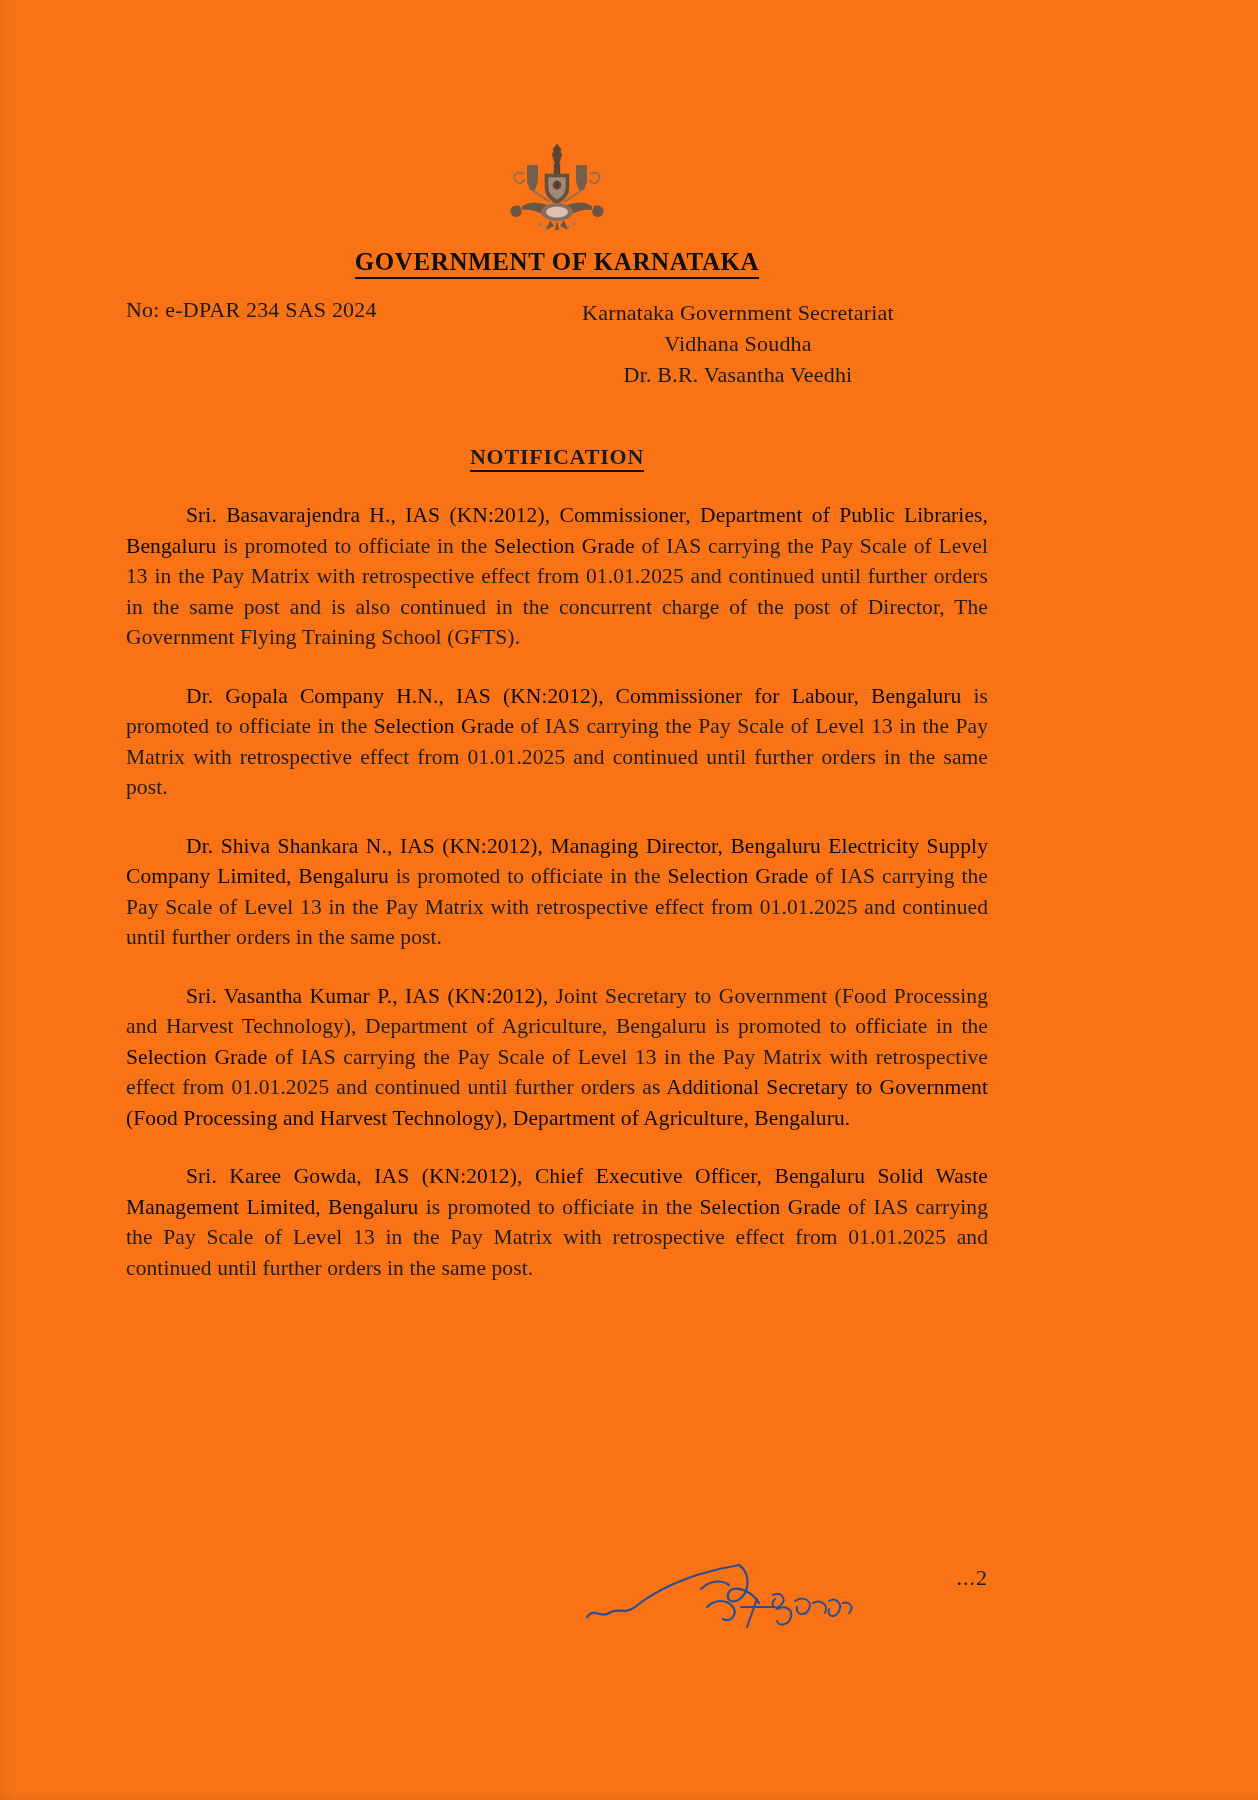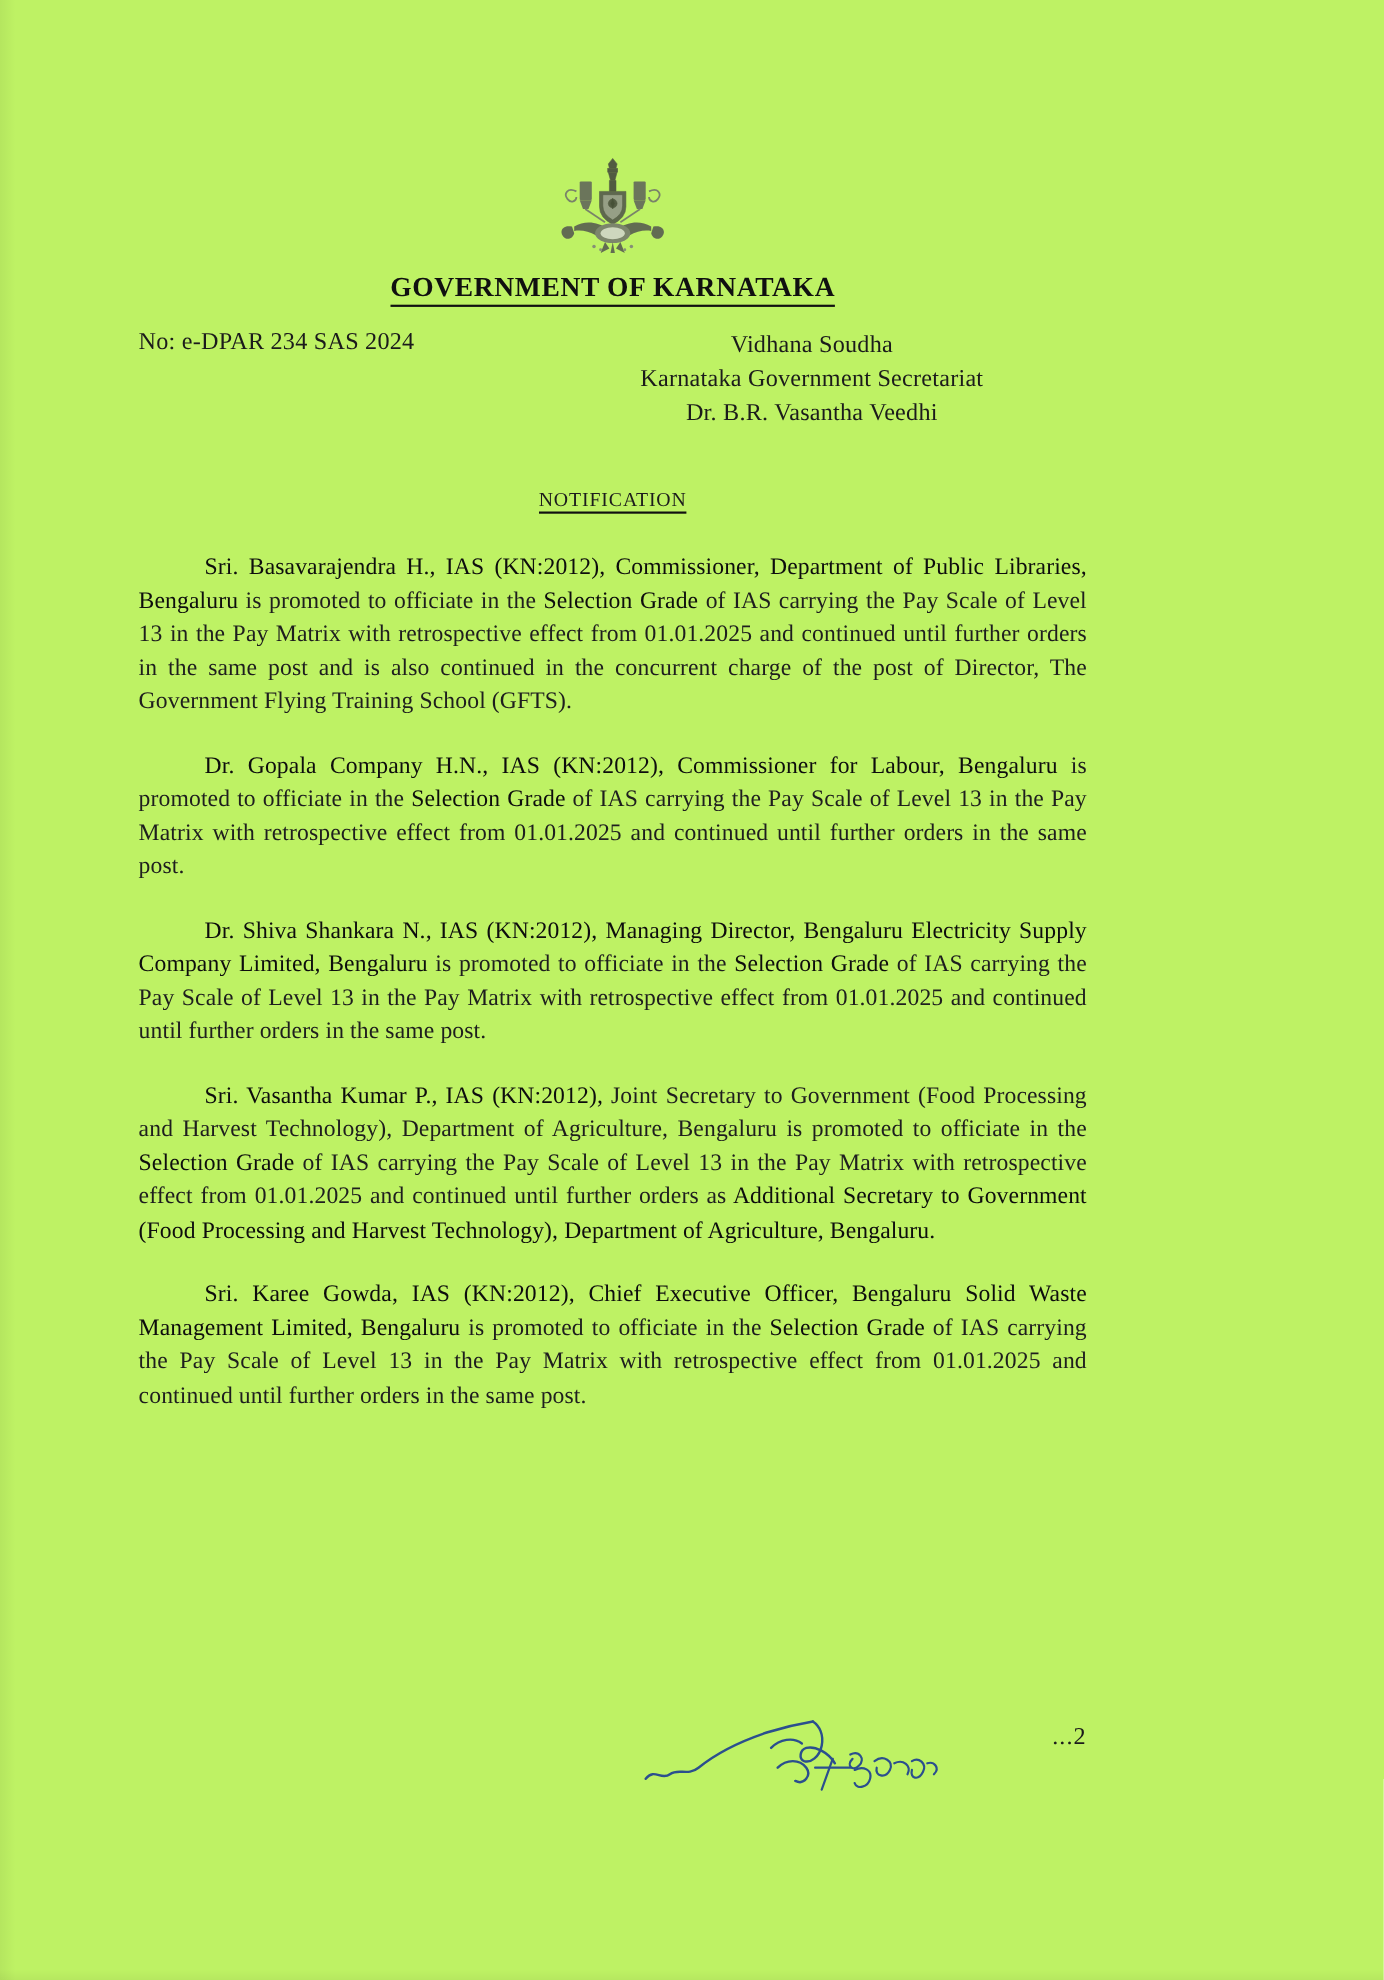--- a/index.html
+++ b/index.html
@@ -12,21 +12,21 @@
     height: 1800px;
     font-family: "Liberation Serif", "DejaVu Serif", serif;
     color: #1c1c1c;
     position: relative;
     overflow: hidden;
   }
 
   .page {
     position: absolute;
     inset: 0;
-    background: #bef264;
+    background: #f97316;
   }
 
   
   .scan-edge-left {
     position: absolute;
     left: 0; top: 0; bottom: 0;
     width: 14px;
     background: linear-gradient(to right, rgba(0,0,0,0.05), rgba(0,0,0,0));
     pointer-events: none;
   }
@@ -98,22 +98,22 @@
     letter-spacing: 0.2px;
   }
 
   
   .notif {
     position: absolute;
     left: 0;
     top: 444px;
     width: 862px;
     text-align: center;
-    font-size: 18px;
-    font-weight: normal;
+    font-size: 22px;
+    font-weight: bold;
     letter-spacing: 0.8px;
   }
   .notif span {
     border-bottom: 2px solid #101010;
     padding-bottom: 1px;
   }
 
   
   .body-block {
     position: absolute;
@@ -217,22 +217,22 @@
       </svg>
     </div>
 
     <div class="gov-title">
       <span>GOVERNMENT OF KARNATAKA</span>
     </div>
 
     <div class="refline">No: e-DPAR 234 SAS 2024</div>
 
     <div class="addr">
+      <div>Karnataka Government Secretariat</div>
       <div>Vidhana Soudha</div>
-      <div>Karnataka Government Secretariat</div>
       <div>Dr. B.R. Vasantha Veedhi</div>
     </div>
 
     <div class="notif">
       <span>NOTIFICATION</span>
     </div>
 
     <div class="body-block" id="body-block">
         <p class="para"><b>Sri. Basavarajendra H., IAS (KN:2012), Commissioner, Department of Public Libraries, Bengaluru</b><span> is promoted to officiate in the </span><b>Selection Grade</b><span> of IAS carrying the Pay Scale of Level 13 in the Pay Matrix with retrospective effect from 01.01.2025 and continued until further orders in the same post and is also continued in the concurrent charge of the post of Director, The Government Flying Training School (GFTS).</span></p>
         <p class="para"><b>Dr. Gopala Company H.N., IAS (KN:2012), Commissioner for Labour, Bengaluru</b><span> is promoted to officiate in the </span><b>Selection Grade</b><span> of IAS carrying the Pay Scale of Level 13 in the Pay Matrix with retrospective effect from 01.01.2025 and continued until further orders in the same post.</span></p>

